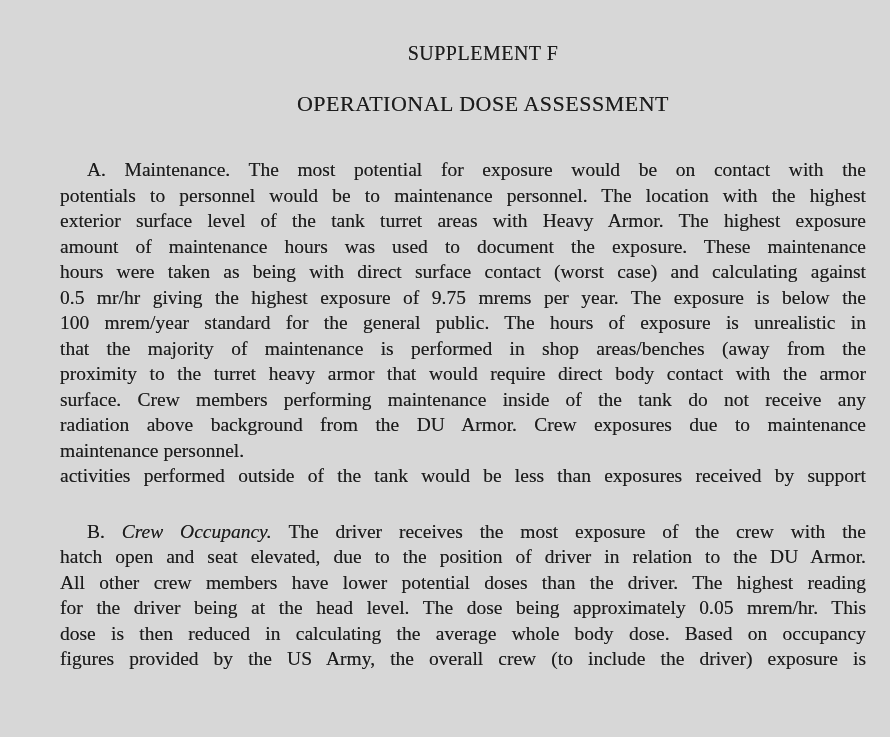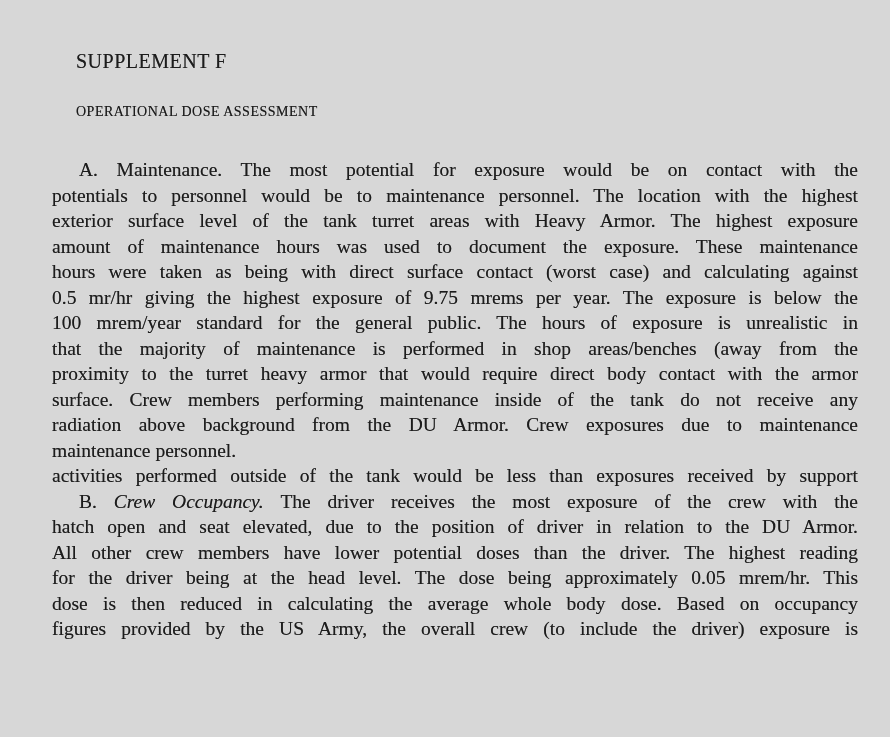--- a/index.html
+++ b/index.html
@@ -8,46 +8,47 @@
     width: 890px;
     height: 737px;
     background: #d7d7d7;
     font-family: "Liberation Serif", serif;
     color: #1c1c1c;
     overflow: hidden;
     text-shadow: 0 0 0.6px rgba(25,25,25,0.55);
   }
   .titles {
     position: absolute;
-    top: 49px;
+    top: 41px;
     left: 0;
     width: 100%;
     box-sizing: border-box;
     padding-left: 76px;   
+    text-align: center;
   }
   .doc-title {
     font-size: 20px;
     line-height: 24px;
     letter-spacing: 0.5px;
   }
   .doc-subtitle {
     margin-top: 27px;
-    font-size: 14px;
+    font-size: 22px;
     line-height: 24px;
     letter-spacing: 0.5px;
   }
   .body-block {
     position: absolute;
     top: 157px;
-    left: 52px;
+    left: 60px;
     width: 806px;
     font-size: 19.5px;
     line-height: 25.5px;
   }
-  .para + .para { }
+  .para + .para { margin-top: 30px; }
   .line {
     text-align: justify;
     text-align-last: justify;
     white-space: nowrap;
   }
   .line.first { text-indent: 27px; }
   .line.last { text-align-last: left; }
   .ital { font-style: italic; }
 </style>
 </head>

